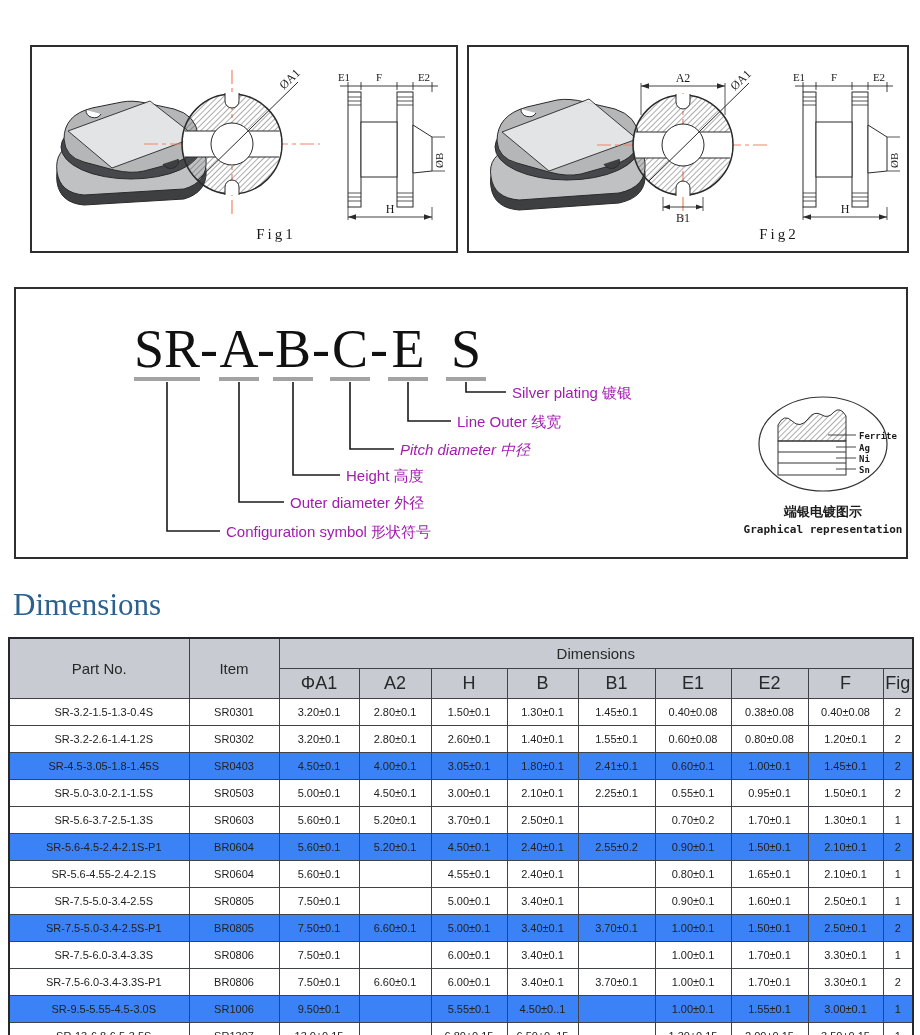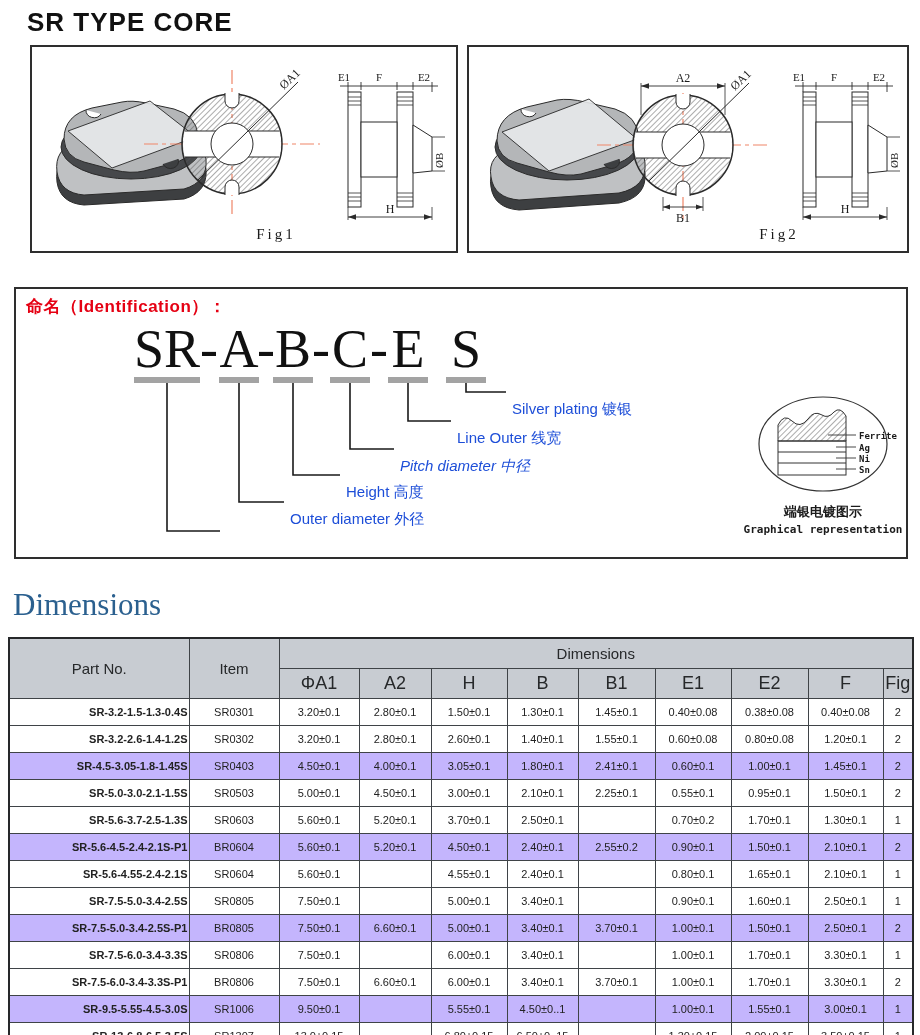--- a/index.html
+++ b/index.html
@@ -13,48 +13,47 @@
   .figbox svg{display:block;}
   svg text{font-family:"Liberation Serif",serif;fill:#1b1b1b;}
   svg text.mono{font-family:"DejaVu Sans Mono",monospace;font-weight:bold;}
   
   .ident{position:absolute;left:14px;top:287px;width:890px;height:268px;
         border:2px solid #2e2e2e;background:#fff;}
   .ident-heading{position:absolute;left:10px;top:6px;font-size:17px;font-weight:bold;
         color:#e50113;letter-spacing:.5px;}
   .cg,.hy{position:absolute;top:33px;font-family:"Liberation Serif",serif;font-size:54px;
         line-height:1.02;text-align:center;color:#111;}
-  .cg{border-bottom:6px solid #a3a3a3;}
+  .cg{border-bottom:4px solid #a3a3a3;}
   .cg.sr{left:118px;width:66px;} .cg.a{left:203px;width:40px;} .cg.b{left:257px;width:40px;}
   .cg.c{left:314px;width:40px;} .cg.e{left:372px;width:40px;} .cg.s{left:430px;width:40px;}
   .hy{width:20px;} .hy.h1{left:183px;} .hy.h2{left:240px;} .hy.h3{left:295px;} .hy.h4{left:353px;}
-  .callout{position:absolute;font-size:15px;color:#1d4ed8;white-space:nowrap;margin-top:16px;}
+  .callout{position:absolute;font-size:15px;color:#a21caf;white-space:nowrap;}
   .co0{left:496px;top:95px;} .co1{left:441px;top:124px;} .co2{left:384px;top:152px;font-style:italic;}
   .co3{left:330px;top:178px;} .co4{left:274px;top:205px;} .co5{left:210px;top:234px;}
   .ident-svg{position:absolute;left:0;top:0;}
   
   .dims-heading{position:absolute;left:13px;top:587px;font-size:31px;
         font-family:"Liberation Serif",serif;color:#2b608f;}
   table.dims{position:absolute;left:8px;top:637px;border-collapse:collapse;
         table-layout:fixed;width:904px;background:#fff;}
   table.dims th,table.dims td{border:1px solid #3f4347;overflow:hidden;white-space:nowrap;}
   table.dims{border:2px solid #26282a;}
   table.dims thead th{background:#c8ccd2;font-weight:normal;color:#26282a;}
   .th-big{font-size:15px;height:27px;}
   .th-dim{font-size:18px;height:27px;}
   table.dims tbody td{height:24px;font-size:11px;color:#222;text-align:center;}
-  table.dims tbody td.left{text-align:right;padding-left:10px;font-weight:bold;}
-  table.dims tbody tr.shaded td{background:#c4b5fd;}
+  table.dims tbody td.left{text-align:center;padding-left:10px;}
+  table.dims tbody tr.shaded td{background:#3b82f6;}
 </style>
 </head>
 <body>
 
 <div class="page">
 
-  <div class="page-title">SR TYPE CORE</div>
 
   <div class="figbox f1">
     <svg width="420" height="200" viewBox="0 0 420 200">
       <defs>
         <pattern id="hatch1" width="4" height="4" patternUnits="userSpaceOnUse" patternTransform="rotate(45)">
           <line x1="0" y1="0" x2="0" y2="4" stroke="#5a5a5a" stroke-width="1"></line>
         </pattern>
         <clipPath id="clip1">
             <circle cx="0" cy="0" r="49"></circle>
           </clipPath>
@@ -198,38 +197,38 @@
         <path d="M812,146 H840 M820,158 H840 M820,169 H840 M820,180 H840" stroke="#333" stroke-width="0.9"></path>
         <text class="mono" x="843" y="150" font-size="9">Ferrite</text>
         <text class="mono" x="843" y="162" font-size="9">Ag</text>
         <text class="mono" x="843" y="173" font-size="9">Ni</text>
         <text class="mono" x="843" y="184" font-size="9">Sn</text>
         <text x="807" y="227" font-size="13" font-weight="bold" text-anchor="middle">端银电镀图示</text>
         <text class="mono" x="807" y="244" font-size="11" text-anchor="middle">Graphical representation</text>
       </g>
     </svg>
 
-    <div class="ident-heading">命名（Identification）：</div>
 
     <span class="cg sr">SR</span>
     <span class="hy h1">-</span>
     <span class="cg a">A</span>
     <span class="hy h2">-</span>
     <span class="cg b">B</span>
     <span class="hy h3">-</span>
     <span class="cg c">C</span>
     <span class="hy h4">-</span>
     <span class="cg e">E</span>
     <span class="cg s">S</span>
 
     <span class="callout co0">Silver plating 镀银</span>
     <span class="callout co1">Line Outer 线宽</span>
     <span class="callout co2">Pitch diameter 中径</span>
     <span class="callout co3">Height 高度</span>
     <span class="callout co4">Outer diameter 外径</span>
+    <span class="callout co5">Configuration symbol 形状符号</span>
   </div>
 
   <div class="dims-heading">Dimensions</div>
 
   <table class="dims">
     <colgroup>
       <col style="width:180px">
         <col style="width:90px">
         <col style="width:80px">
         <col style="width:72px">

